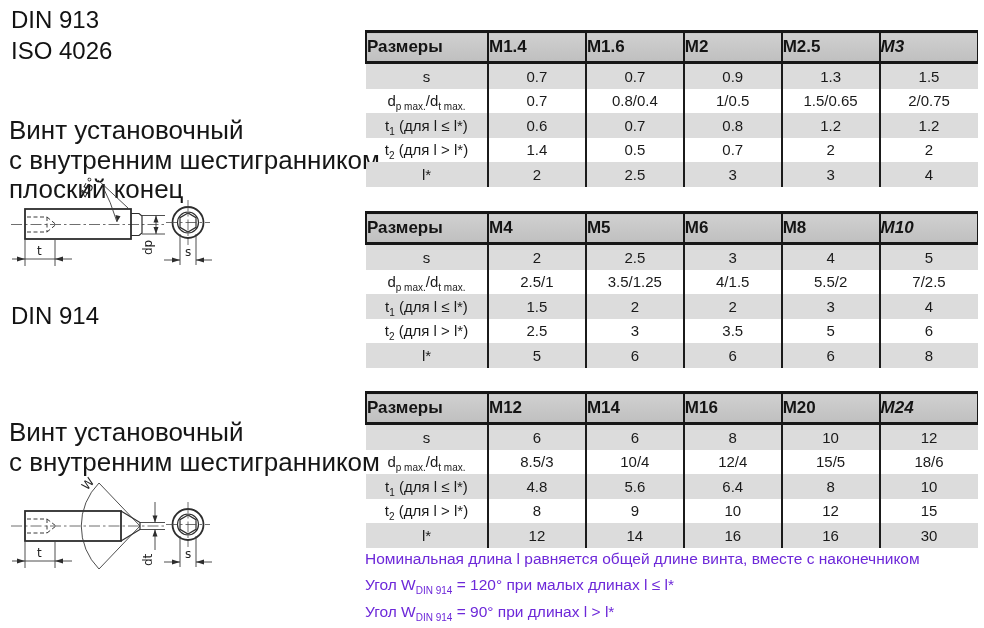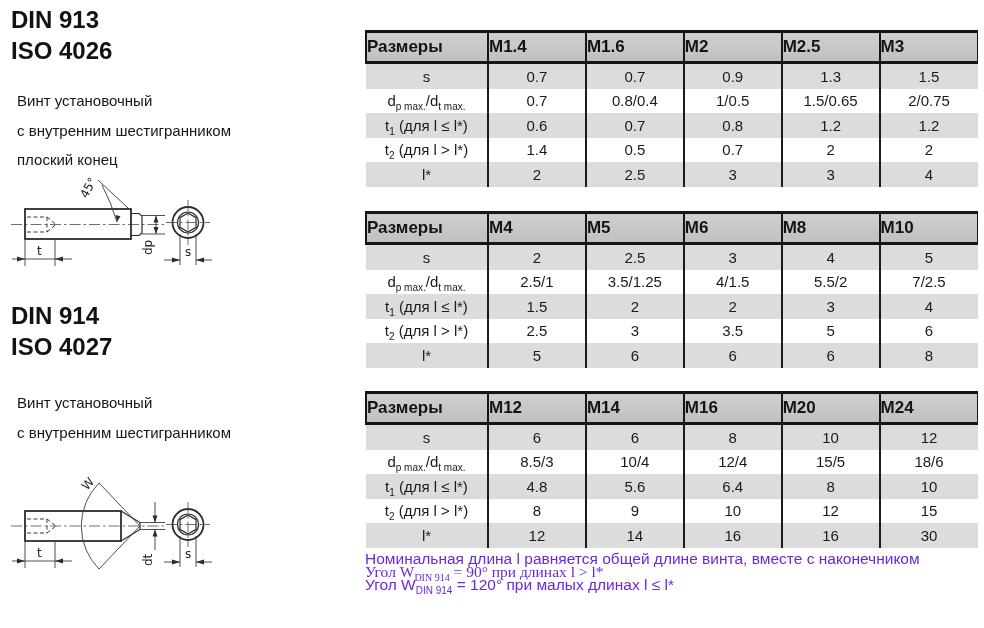--- a/index.html
+++ b/index.html
@@ -1,24 +1,24 @@
 <!DOCTYPE html>
 <html><head>
 <meta charset="utf-8">
 <style>
   html,body{margin:0;padding:0;}
   body{
     width:984px;height:628px;position:relative;background:#ffffff;
     font-family:"Liberation Sans",sans-serif;color:#141414;overflow:hidden;
   }
   
-  .std-heading{position:absolute;left:11px;font-size:24px;font-weight:700;line-height:31px;color:#121212;}
+  .std-heading{position:absolute;left:11px;font-size:24px;font-weight:400;line-height:31px;color:#121212;}
   #heading1{top:4px;}
   #heading2{top:300px;}
-  .desc{position:absolute;left:17px;font-size:15px;line-height:29.5px;color:#161616;}
+  .desc{position:absolute;left:9px;font-size:26px;line-height:29.5px;color:#161616;margin-top:30px;}
   #desc1{top:86px;}
   #desc2{top:388px;}
   
   .drawing{position:absolute;left:3px;}
   #drawing1{top:172px;}
   #drawing2{top:474px;}
   .drawing .thick{stroke:#2d2d2d;stroke-width:1.8;fill:none;}
   .drawing .mid{stroke:#2d2d2d;stroke-width:1.2;fill:none;}
   .drawing .thin{stroke:#3a3a3a;stroke-width:0.9;fill:none;}
   .drawing .dash{stroke:#3a3a3a;stroke-width:1;fill:none;stroke-dasharray:4 2.5;}
@@ -31,33 +31,33 @@
   #twrap1{top:211px;}
   #twrap2{top:391px;}
   table.dim{width:613px;table-layout:fixed;border-collapse:collapse;}
   table.dim thead th{
     height:28px;padding:0;font-size:17px;font-weight:700;text-align:left;
     background:linear-gradient(#d0d0d0,#bfbfbf);
     border-top:3px solid #161616;border-bottom:3px solid #161616;
     border-left:2px solid #161616;
   }
   table.dim thead th:first-child{border-left:2.5px solid #161616;}
-  table.dim thead th:last-child{border-right:1.5px solid #161616;}
+  table.dim thead th:last-child{border-right:1.5px solid #161616;font-style:italic;}
   table.dim tbody td{
     height:24.5px;padding:0;font-size:15px;text-align:center;vertical-align:middle;color:#1a1a1a;
     border-left:2px solid #1b1b1b;
   }
   table.dim tbody td:first-child{border-left:none;}
   table.dim tbody tr.gray td{background:#dcdcdc;}
   table.dim sub.sb{font-size:10px;line-height:0;}
   
   .fn{position:absolute;left:365px;font-size:15.5px;color:#6d28d9;}
   #fn0{top:550px;}
   #fn1{top:576px;}
-  #fn2{top:563px;font-family:Liberation Serif, serif;}
+  #fn2{top:603px;}
   .fn sub{font-size:10px;line-height:0;}
 </style>
 </head>
 <body>
 
 <div class="std-heading" id="heading1">
   <div>DIN 913</div>
   <div>ISO 4026</div>
 </div>
 
@@ -93,21 +93,20 @@
     <path class="cl" d="M163,50.5 H207 M185,28 V73"></path>
     <path class="thin" d="M177,62 V93 M193,62 V93"></path>
     <path class="thin" d="M161,88 H177 M193,88 H209"></path>
     <path class="arr" d="M177,88 l-8,-2.5 v5 z M193,88 l8,-2.5 v5 z"></path>
     <text x="182" y="84">s</text>
   </g>
 </svg>
 
 <div class="std-heading" id="heading2">
   <div>DIN 914</div>
-  <div>ISO 4027</div>
 </div>
 
 <div class="desc" id="desc2">
   <div>Винт установочный</div>
   <div>с внутренним шестигранником</div>
 </div>
 
 <svg class="drawing" id="drawing2" width="235" height="105" viewBox="0 0 235 105">
   <g>
     <line class="cl" x1="8" y1="52" x2="164" y2="52"></line>

